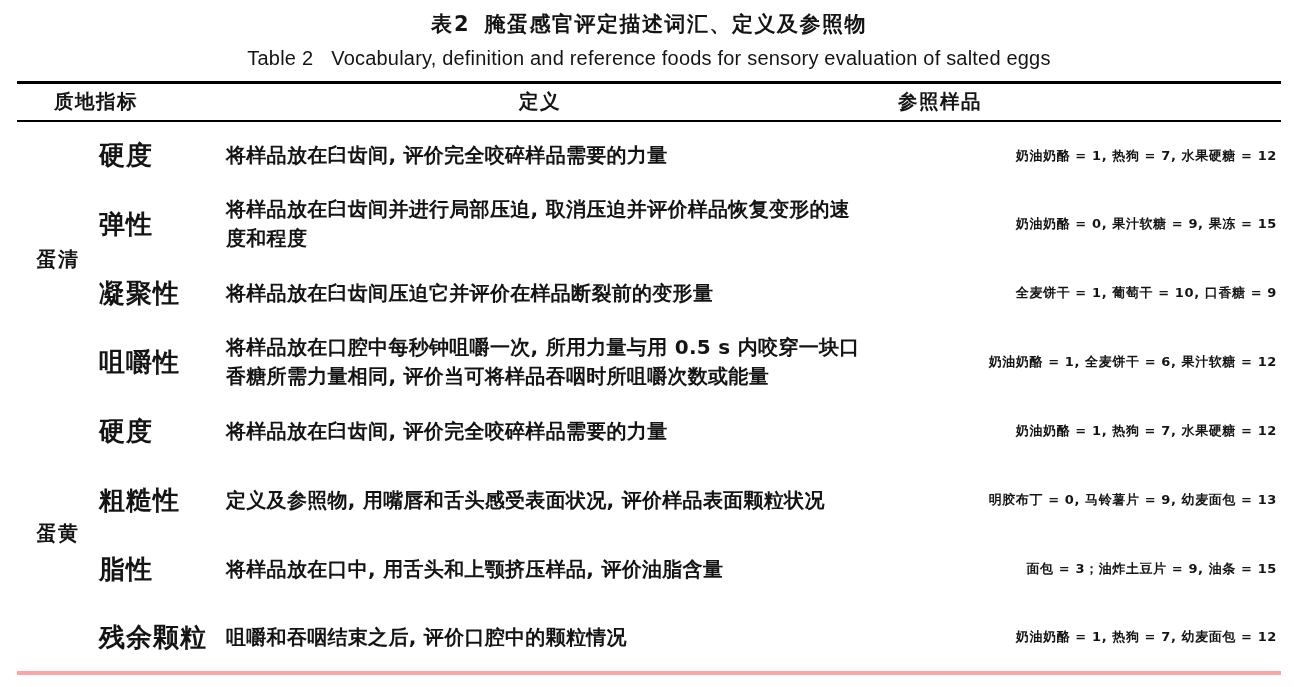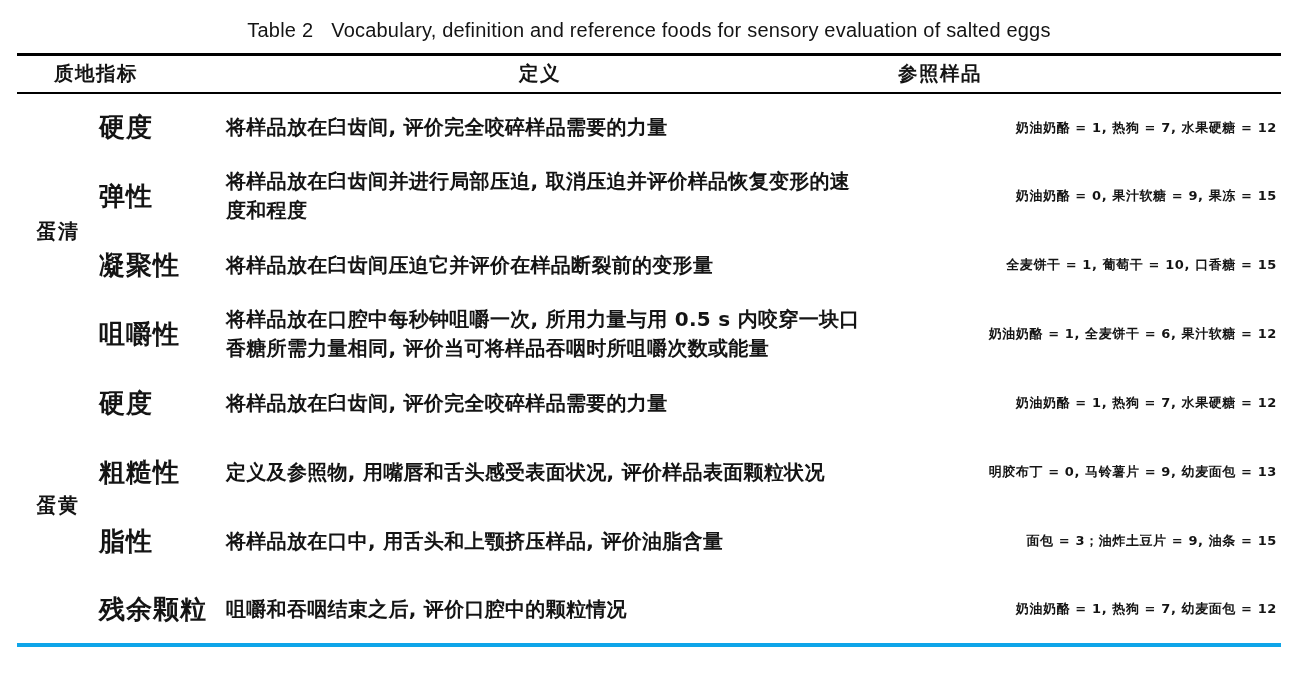--- a/index.html
+++ b/index.html
@@ -26,21 +26,21 @@
     letter-spacing: 0.2px;
   }
   .title-en .t-label { margin-right: 18px; }
 
   .table-wrap { margin: 11px 17px 0 17px; }
   table.main {
     width: 100%;
     border-collapse: collapse;
     table-layout: fixed;
     border-top: 3px solid #000;
-    border-bottom: 4px solid #0ea5e9;
+    border-bottom: 4px solid #fca5a5;
   }
   col.c-group { width: 82px; }
   col.c-attr  { width: 127px; }
   col.c-def   { width: auto; }
   col.c-ref   { width: 383px; }
 
   thead tr { height: 38px; }
   thead th {
     border-bottom: 2px solid #000;
     font-size: 19.5px;
@@ -78,20 +78,23 @@
     padding-right: 4px;
     text-align: right;
   }
 </style>
 </head>
 <body>
 
 <div class="page">
 
   <div class="titles">
+    <div class="title-zh">
+      <span class="t-label">表2</span><span>腌蛋感官评定描述词汇、定义及参照物</span>
+    </div>
     <div class="title-en">
       <span class="t-label">Table 2</span><span>Vocabulary, definition and reference foods for sensory evaluation of salted eggs</span>
     </div>
   </div>
 
   <div class="table-wrap">
     <table class="main">
       <colgroup>
         <col class="c-group">
           <col class="c-attr">
@@ -113,21 +116,21 @@
           <td class="td-ref">奶油奶酪 = 1, 热狗 = 7, 水果硬糖 = 12</td>
         </tr>
         <tr>
           <td class="td-attr">弹性</td>
           <td class="td-def">将样品放在臼齿间并进行局部压迫, 取消压迫并评价样品恢复变形的速度和程度</td>
           <td class="td-ref">奶油奶酪 = 0, 果汁软糖 = 9, 果冻 = 15</td>
         </tr>
         <tr>
           <td class="td-attr">凝聚性</td>
           <td class="td-def">将样品放在臼齿间压迫它并评价在样品断裂前的变形量</td>
-          <td class="td-ref">全麦饼干 = 1, 葡萄干 = 10, 口香糖 = 15</td>
+          <td class="td-ref">全麦饼干 = 1, 葡萄干 = 10, 口香糖 = 9</td>
         </tr>
         <tr>
           <td class="td-attr">咀嚼性</td>
           <td class="td-def">将样品放在口腔中每秒钟咀嚼一次, 所用力量与用 0.5 s 内咬穿一块口香糖所需力量相同, 评价当可将样品吞咽时所咀嚼次数或能量</td>
           <td class="td-ref">奶油奶酪 = 1, 全麦饼干 = 6, 果汁软糖 = 12</td>
         </tr>
         <tr>
           <td class="td-group" rowspan="4">蛋黄</td>
           <td class="td-attr">硬度</td>
           <td class="td-def">将样品放在臼齿间, 评价完全咬碎样品需要的力量</td>

